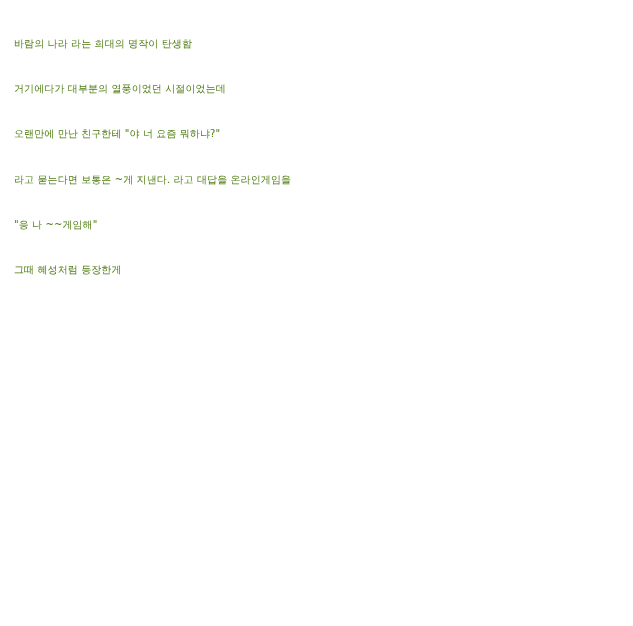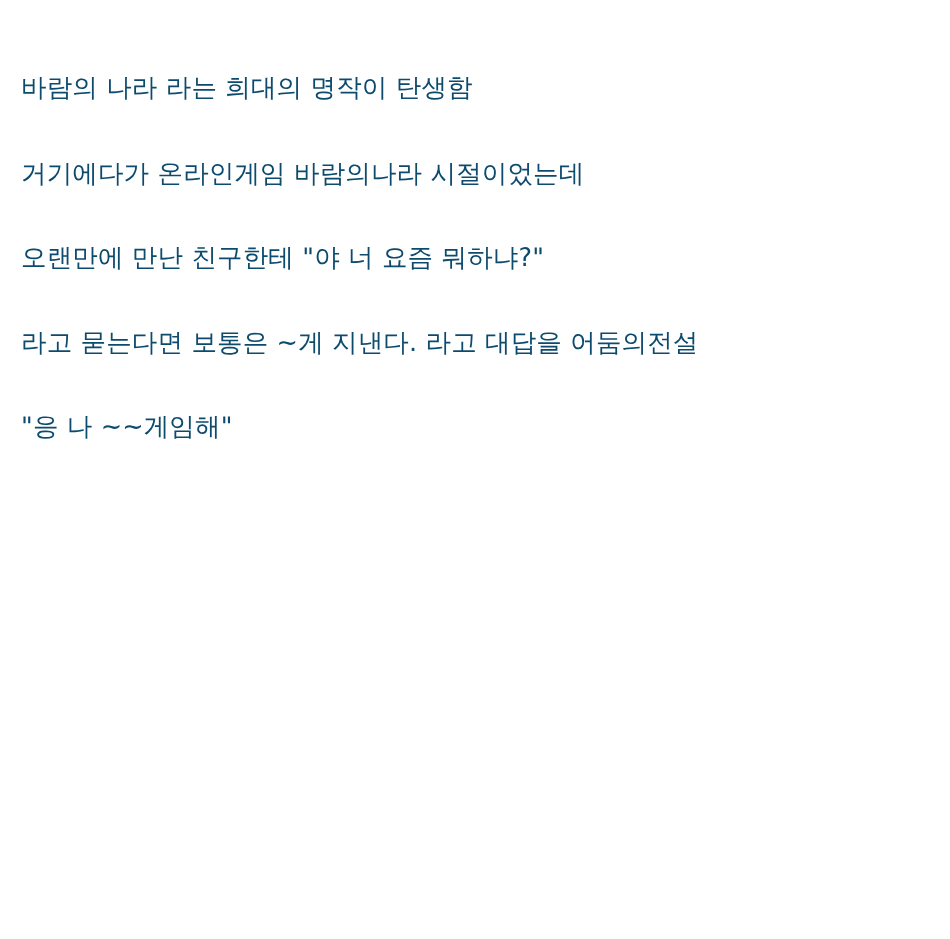--- a/index.html
+++ b/index.html
@@ -15,34 +15,35 @@
   }
   .page {
     position: relative;
     width: 633px;
     height: 626px;
     background: #ffffff;
     box-sizing: border-box;
     padding: 30px 14px 0 14px;
   }
   .para {
-    color: #0c4a6e;
-    font-size: 17px;
+    color: #4d7c0f;
+    font-size: 10px;
     line-height: 1.62;
     letter-spacing: 0.1px;
-    margin: 16px 0 29px 0;
+    margin: 6px 0 29px 0;
     white-space: pre-wrap;
     word-break: break-all;
   }
   .para:last-child {
     margin-bottom: 0;
   }
 </style>
 </head>
 <body>
 
 <div class="page">
   <p class="para">바람의 나라 라는 희대의 명작이 탄생함</p>
-  <p class="para">거기에다가 온라인게임 바람의나라 시절이었는데</p>
+  <p class="para">거기에다가 대부분의 열풍이었던 시절이었는데</p>
   <p class="para">오랜만에 만난 친구한테 "야 너 요즘 뭐하냐?"</p>
-  <p class="para">라고 묻는다면 보통은 ~게 지낸다. 라고 대답을 어둠의전설</p>
+  <p class="para">라고 묻는다면 보통은 ~게 지낸다. 라고 대답을 온라인게임을</p>
   <p class="para">"응 나 ~~게임해"</p>
+  <p class="para">그때 혜성처럼 등장한게</p>
 </div>
 
 </body></html>

